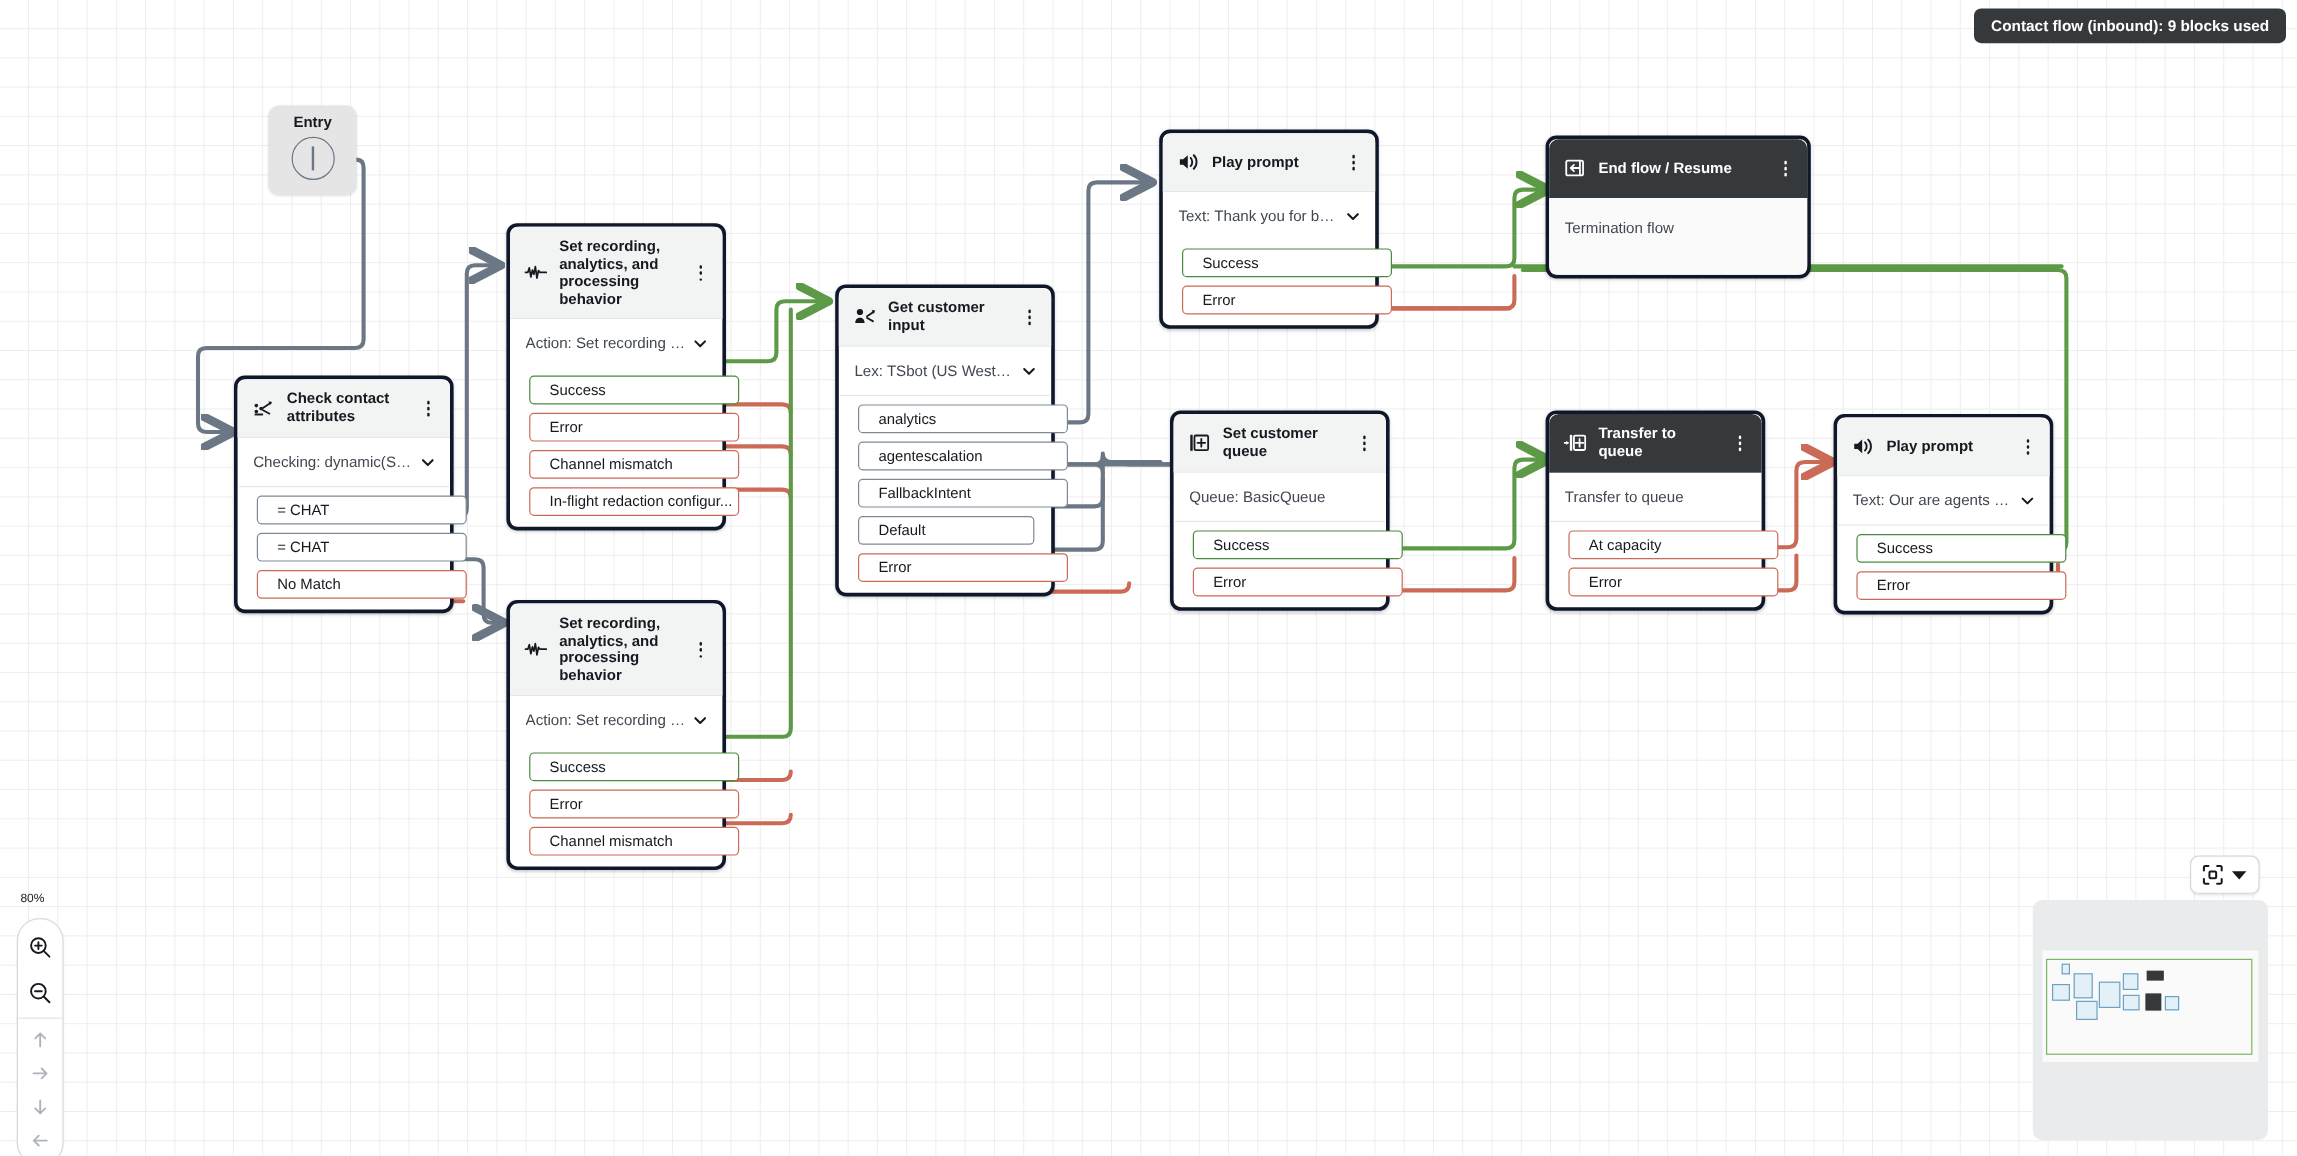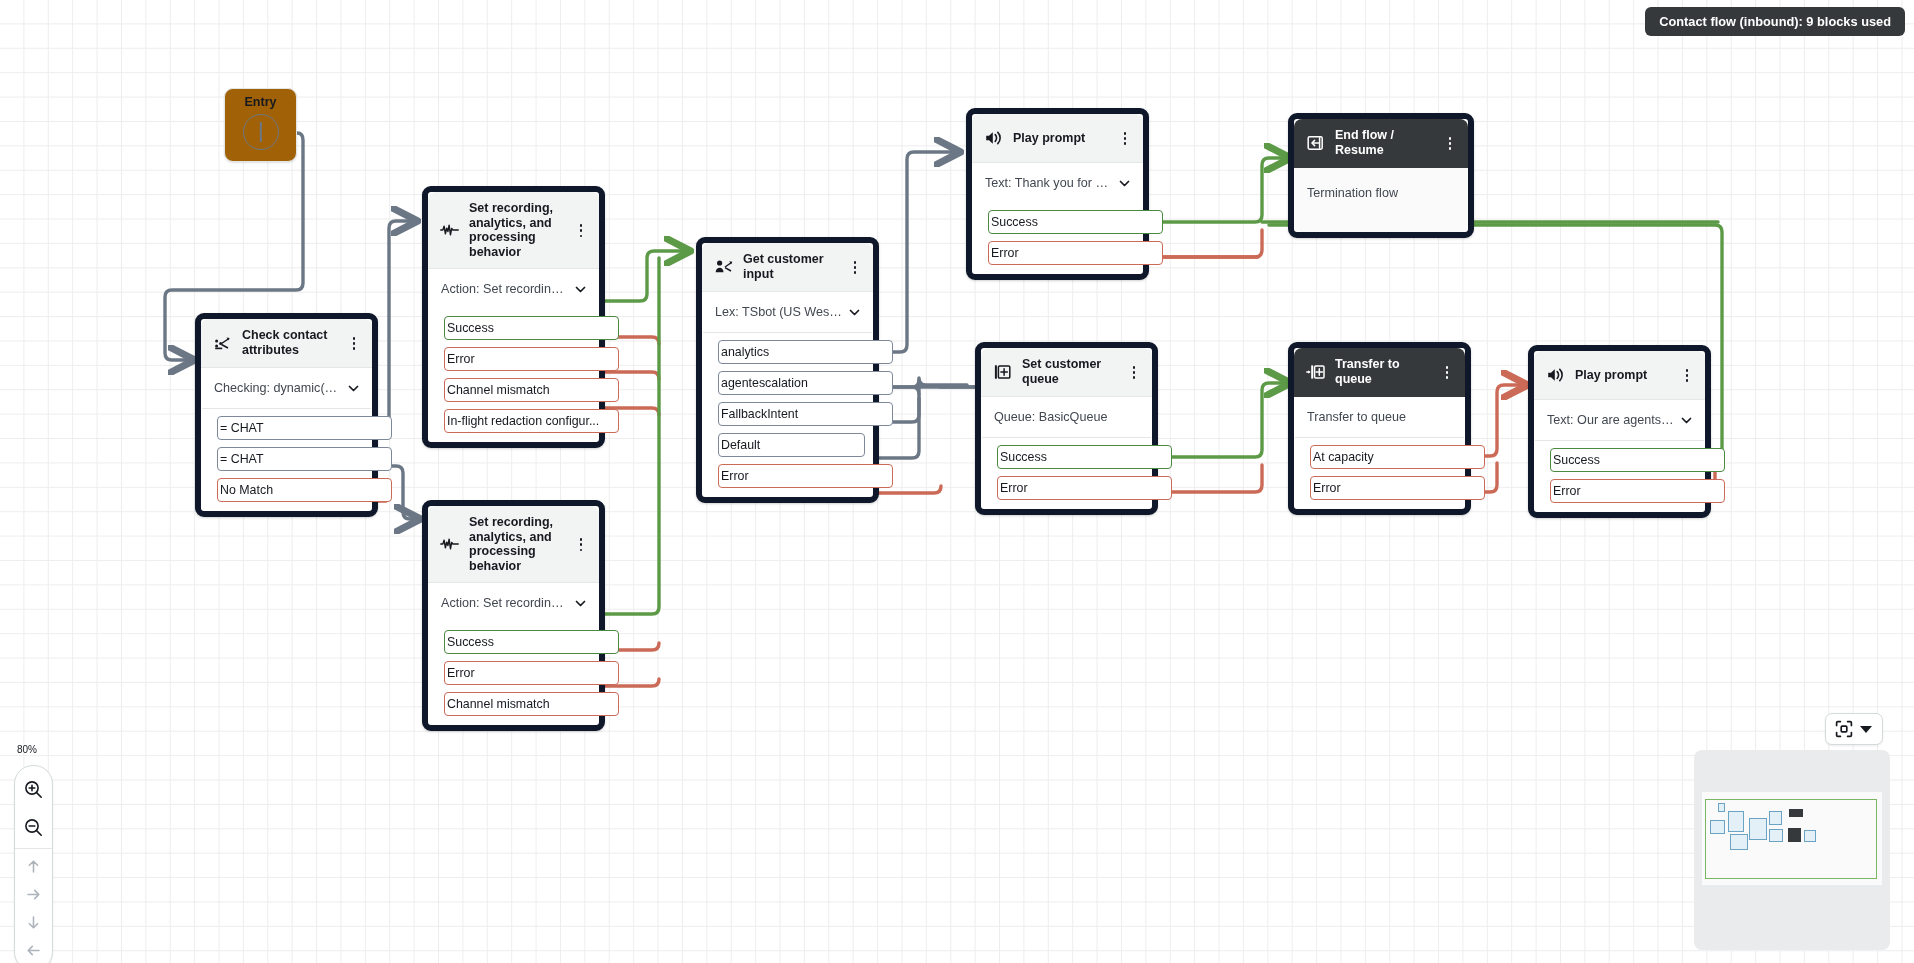--- a/index.html
+++ b/index.html
@@ -16,21 +16,21 @@
   #canvas{position:absolute;inset:0;}
 
   
   svg.wires{position:absolute;left:0;top:0;width:1914px;height:963px;pointer-events:none;}
 
   
   .block{
     position:absolute;
     border-radius:9px;
     background:#ffffff;
-    border:6px solid #0f172a;
+    border:3px solid #0f172a;
     box-shadow:0 1px 2px rgba(0,0,0,.13), 0 1px 4px rgba(0,0,0,.06);
     box-sizing:border-box;
   }
   .blk-head{
     display:flex;align-items:center;gap:10px;
     padding:9px 11px 9px 12px;
     background:#f2f3f3;
     border-radius:8px 8px 0 0;
     border-bottom:1px solid #e4e7e7;
     min-height:30px;
@@ -57,33 +57,33 @@
   .chev svg{display:block;}
   .blk-divider{height:1px;background:#e4e7e7;margin:0 1px;}
 
   .ports{padding:7px 0 9px 0;}
   .port{
     margin:0 0 7px 16px;
     height:24px;line-height:23px;
     border:1.3px solid #cb6a56;
     border-radius:4px;
     font-size:12.4px;color:#16191f;
-    padding-left:2px;
+    padding-left:16px;
     background:#fff;
     white-space:nowrap;overflow:hidden;text-overflow:ellipsis;
     box-sizing:border-box;
   }
   .port.ok{border-color:#4a8a3f;}
   .port.neutral{border-color:#7d8998;}
   .port:last-child{margin-bottom:0;}
 
   
   #entry{
     position:absolute;left:224px;top:88px;width:71px;height:72px;
-    background:#a16207;border:1px solid #e3e6e6;border-radius:9px;
+    background:#e5e5e5;border:1px solid #e3e6e6;border-radius:9px;
     box-shadow:0 1px 2px rgba(0,0,0,.12);
     display:flex;flex-direction:column;align-items:center;
   }
   #entry .etitle{font-size:12.5px;font-weight:bold;color:#16191f;margin-top:6px;}
   #entry .ecirc{
     margin-top:5px;width:34px;height:34px;border-radius:50%;
     border:1.6px solid #6b7785;position:relative;
   }
   #entry .ecirc::after{
     content:"";position:absolute;left:50%;top:7px;width:2.4px;height:20px;
@@ -361,21 +361,21 @@
             <path d="M2.5 4.5 L6.5 8.5 L10.5 4.5"></path>
           </svg>
       </span>
     </div>
     <div class="ports">
       <div class="port ok" style="width:175px;">Success</div>
       <div class="port" style="width:175px;">Error</div>
     </div>
   </div>
 
-  <div class="block" style="left:1288px;top:113px;width:186px;">
+  <div class="block" style="left:1288px;top:113px;width:221px;">
     <div class="blk-head dark">
       <span class="ico">
         <svg width="18" height="16" viewBox="0 0 18 16" fill="none" stroke="currentColor" stroke-width="1.5" stroke-linejoin="round">
           <rect x="1.2" y="1.8" width="14" height="12.4" rx="1.4"></rect>
           <path d="M11.6 8 H5.4" stroke-linecap="round"></path>
           <path d="M7.6 5.4 L5 8 L7.6 10.6" stroke-linecap="round"></path>
           <path d="M12.6 2.2 V13.8"></path>
         </svg>
       </span>
       <span class="blk-title">End flow / Resume</span>

